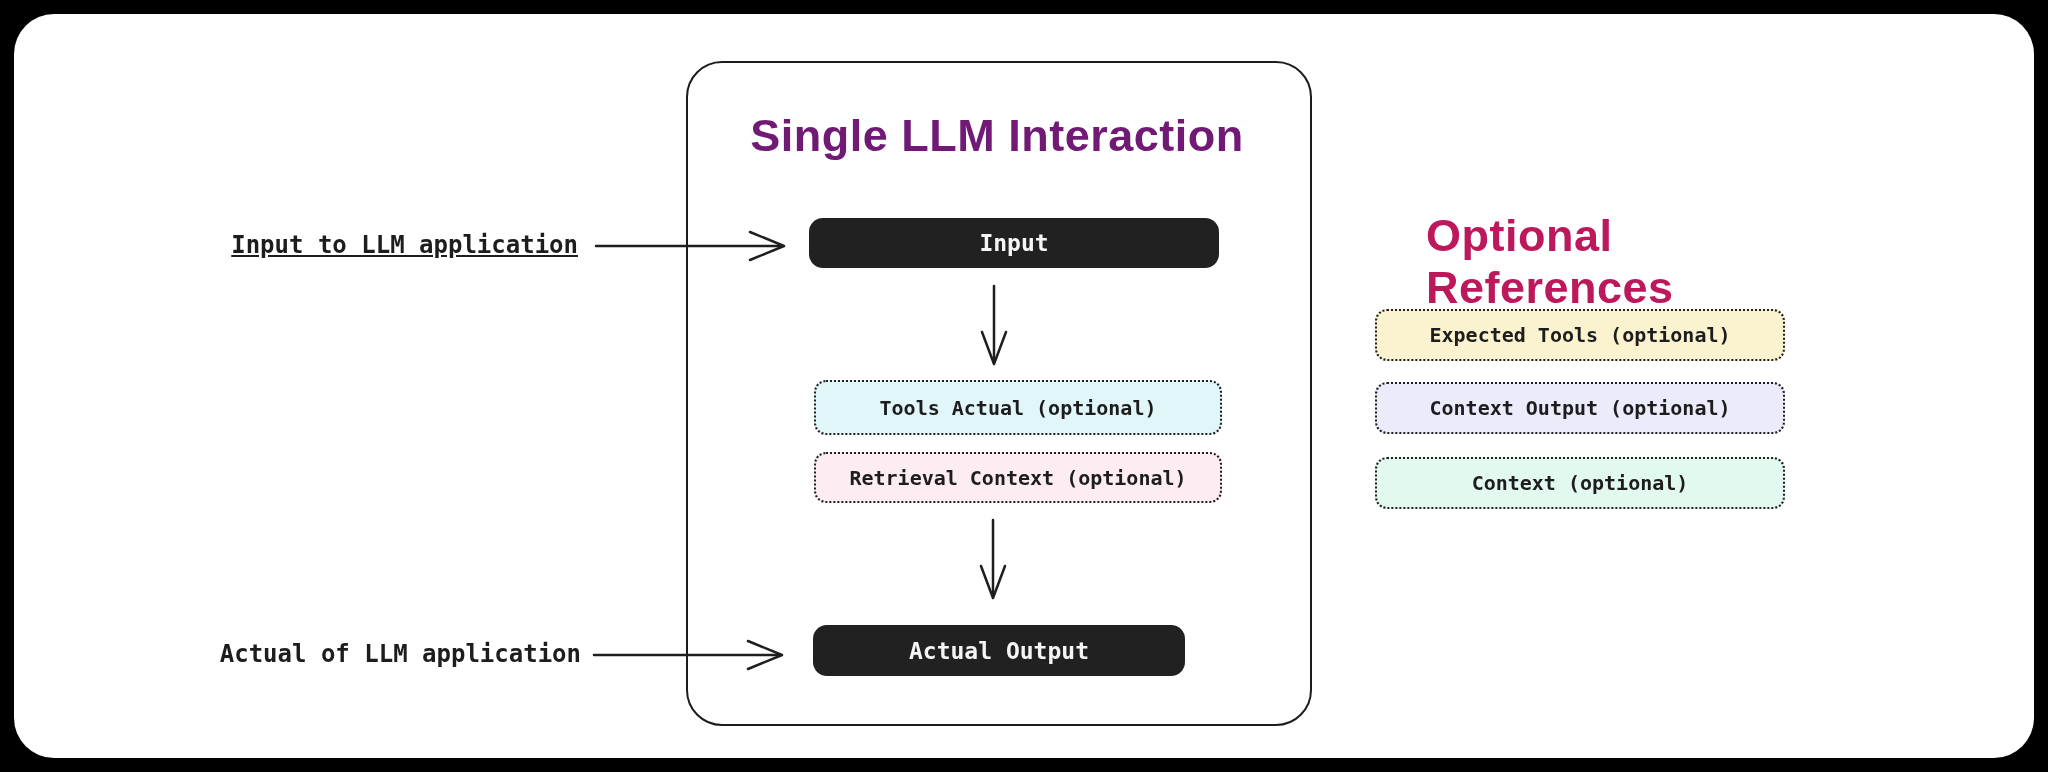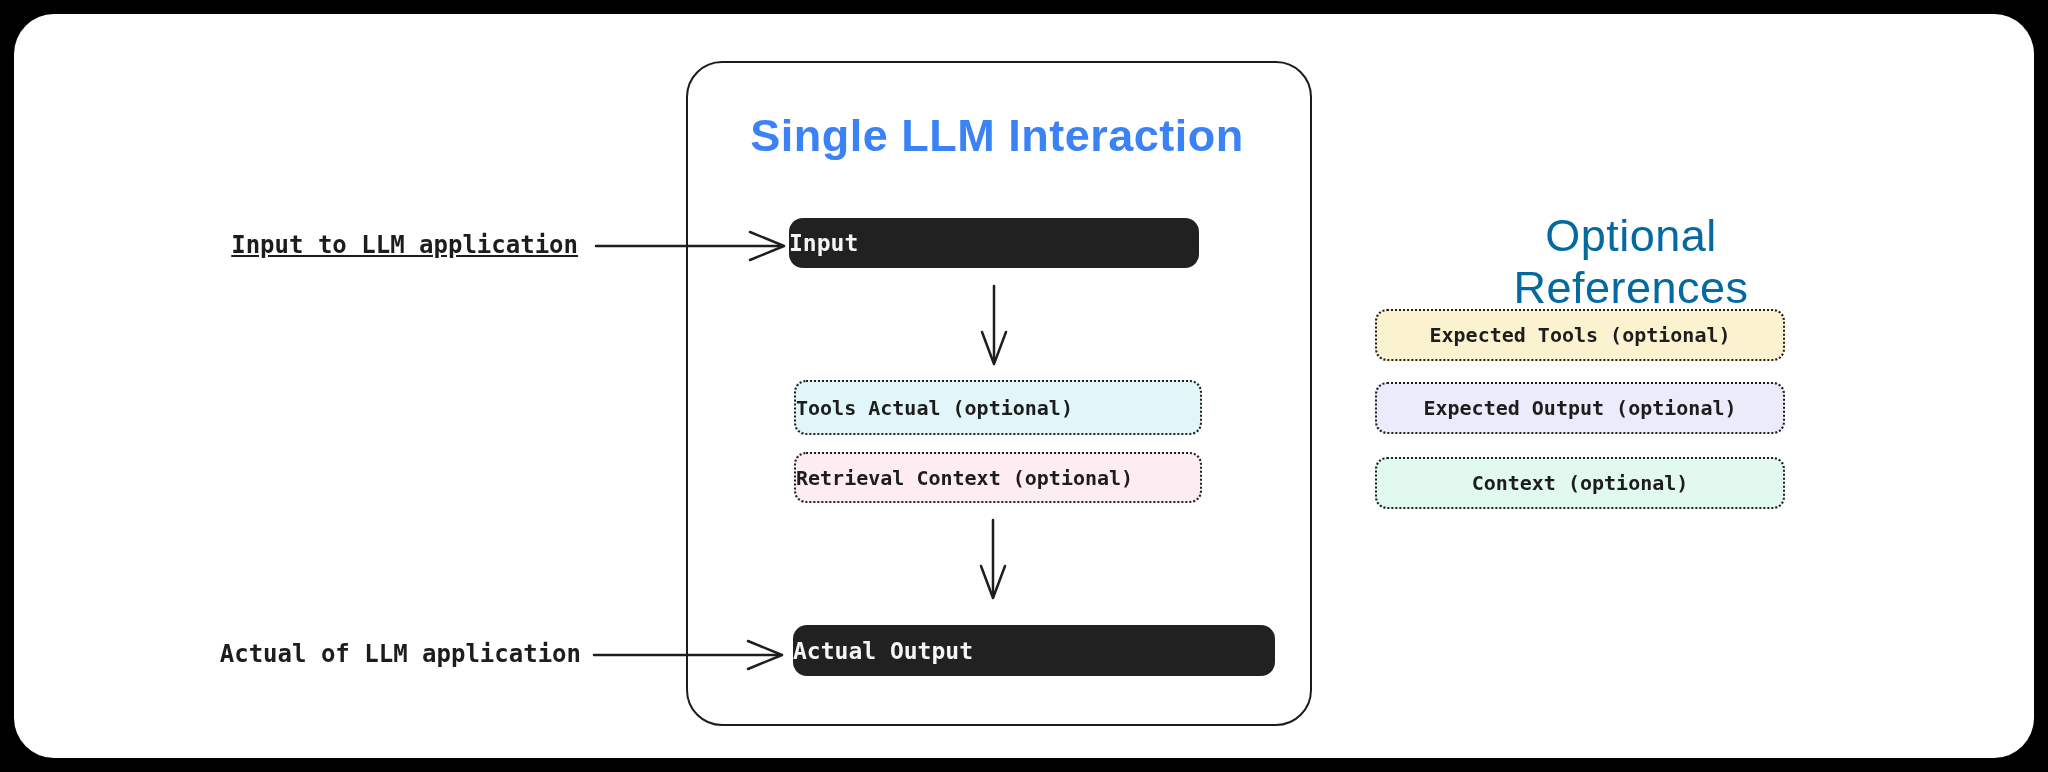--- a/index.html
+++ b/index.html
@@ -34,62 +34,62 @@
     background: transparent;
   }
   .diagram-title {
     position: absolute;
     left: 672px; top: 96px;
     width: 622px;
     text-align: center;
     font-size: 45px;
     font-weight: 600;
     letter-spacing: 0.5px;
-    color: #3b82f6;
+    color: #701a75;
     font-family: "Liberation Sans", sans-serif;
   }
   .panel-title {
     position: absolute;
     left: 1412px; top: 196px;
     width: 410px;
-    text-align: center;
     font-size: 45px;
-    font-weight: 400;
+    font-weight: 700;
     letter-spacing: 0.5px;
-    color: #0369a1;
+    color: #be185d;
     font-family: "Liberation Sans", sans-serif;
   }
 
   .node {
     position: absolute;
     display: flex;
     align-items: center;
-    justify-content: flex-start;
+    justify-content: center;
     font-family: "DejaVu Sans Mono", monospace;
     box-sizing: border-box;
+    margin-left: 20px;
   }
   .node-solid {
     background: #212121;
     color: #f5f5f5;
     border-radius: 14px;
     font-size: 23px;
     font-weight: bold;
   }
   .node-dotted {
     border: 2.5px dotted #1f1f1f;
     border-radius: 12px;
     color: #1d1d1d;
     font-size: 20px;
     font-weight: bold;
   }
 
   .node-input          { left: 775px; top: 204px; width: 410px; height: 50px; }
   .node-tools          { left: 780px; top: 366px; width: 408px; height: 55px; }
   .node-retrieval      { left: 780px; top: 438px; width: 408px; height: 51px; }
-  .node-actual-output  { left: 779px; top: 611px; width: 482px; height: 51px; }
+  .node-actual-output  { left: 779px; top: 611px; width: 372px; height: 51px; }
 
   .ref-item {
     position: absolute;
     left: 1361px;
     width: 410px; height: 52px;
     display: flex;
     align-items: center;
     justify-content: center;
     border: 2.5px dotted #1f1f1f;
     border-radius: 12px;
@@ -164,20 +164,20 @@
       <line x1="0" y1="18" x2="186" y2="18" stroke="#1e1e1e" stroke-width="2.5" stroke-linecap="round"></line>
       <polyline points="154,4 188,18 154,32" fill="none" stroke="#1e1e1e" stroke-width="2.5" stroke-linecap="round" stroke-linejoin="round"></polyline>
     </svg>
 
     <div class="panel-title">Optional References</div>
 
     <div class="ref-item ref-1" style="background: rgb(251, 243, 208);">
       <span>Expected Tools (optional)</span>
     </div>
     <div class="ref-item ref-2" style="background: rgb(236, 235, 251);">
-      <span>Expected Output (optional)</span>
+      <span>Context Output (optional)</span>
     </div>
     <div class="ref-item ref-3" style="background: rgb(226, 249, 239);">
       <span>Context (optional)</span>
     </div>
 
   </div>
 </div>
 
 </body></html>

